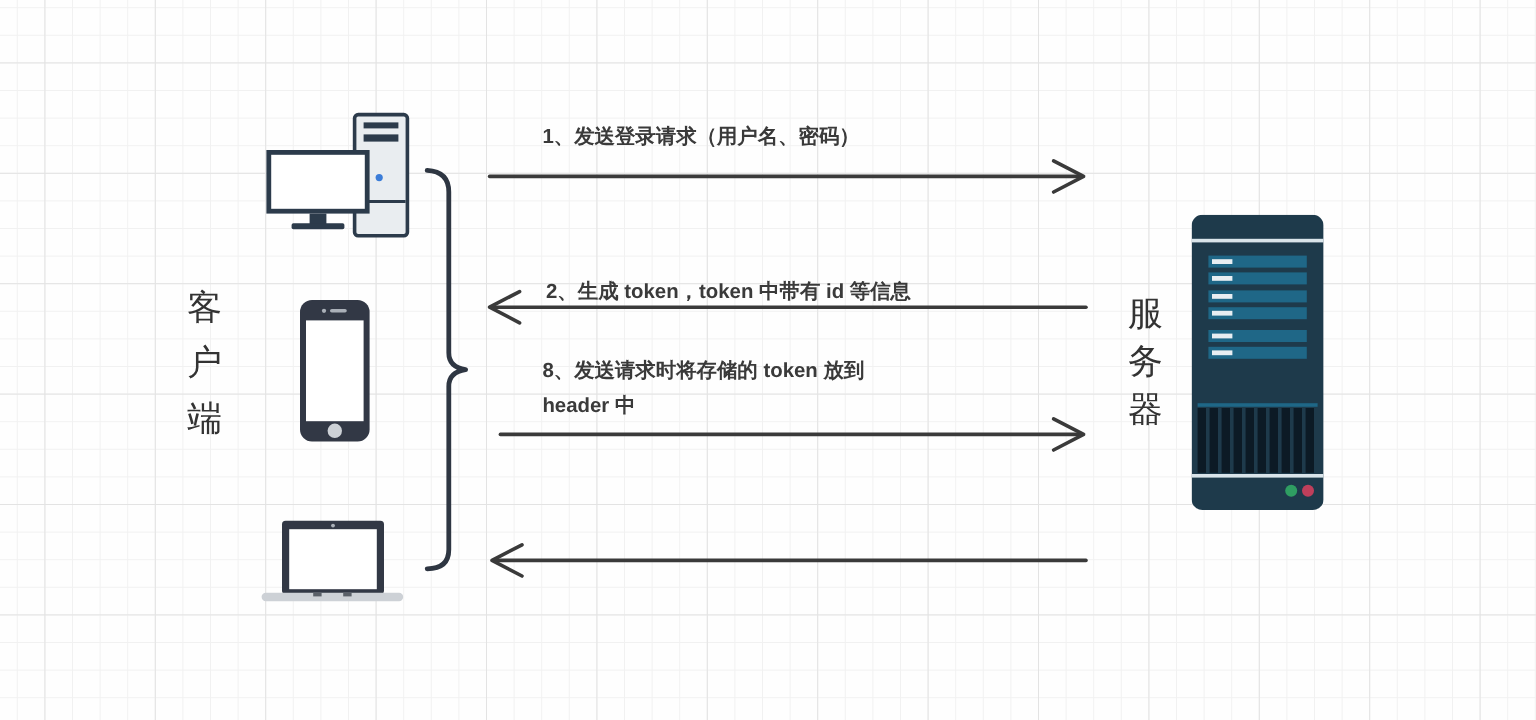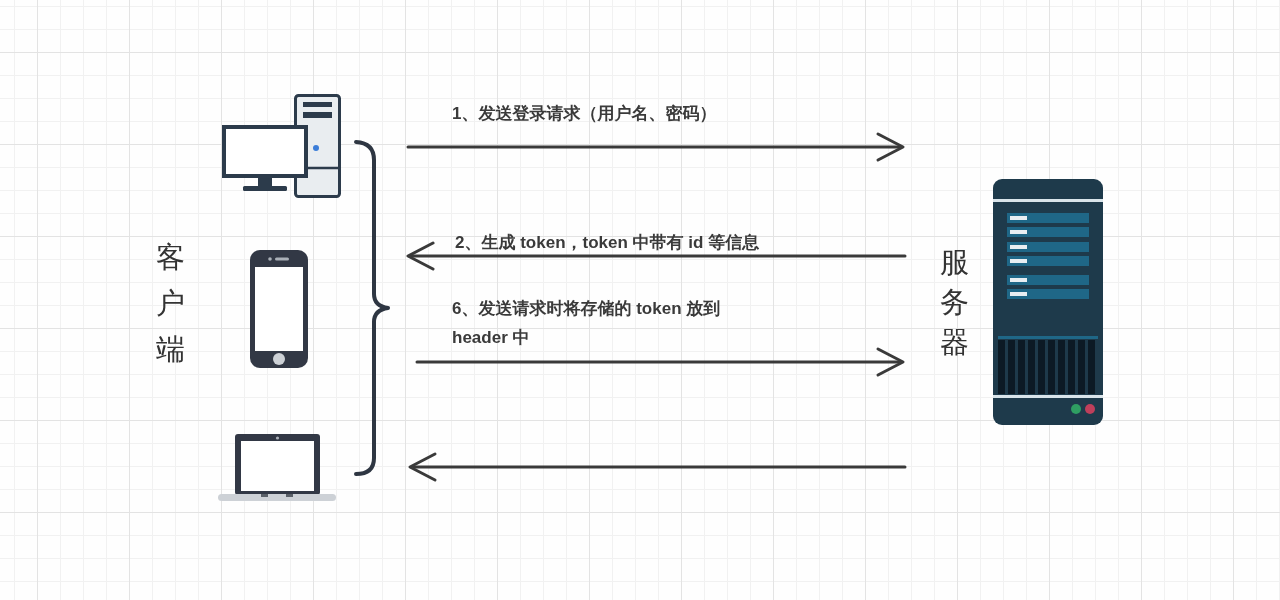--- a/index.html
+++ b/index.html
@@ -96,21 +96,21 @@
       </g>
       <g>
         <line x1="905" y1="467" x2="414" y2="467"></line>
         <polyline points="435,454 410,467 435,480"></polyline>
       </g>
     </g>
   </svg>
 
   <div class="abs step-text" style="left:452px;top:99px;">1、发送登录请求（用户名、密码）</div>
   <div class="abs step-text" style="left:455px;top:212px;margin-top:16px;">2、生成 token，token 中带有 id 等信息</div>
-  <div class="abs step-text" style="left:452px;top:294px;">6、发送请求时将存储的 token 放到
+  <div class="abs step-text" style="left:452px;top:294px;">8、发送请求时将存储的 token 放到
 header 中</div>
 
   <div class="abs side-label server-label">服务器</div>
 
   <svg class="abs" style="left:993px;top:179px;" width="110" height="246" viewBox="0 0 110 246">
     <rect x="0" y="0" width="110" height="246" rx="9" style="fill:var(--server-body);"></rect>
     <rect x="0" y="20" width="110" height="3" style="fill:var(--server-line);"></rect>
 
     <g>
       <rect x="14" y="34" width="82" height="10" style="fill:var(--server-bar);"></rect>

